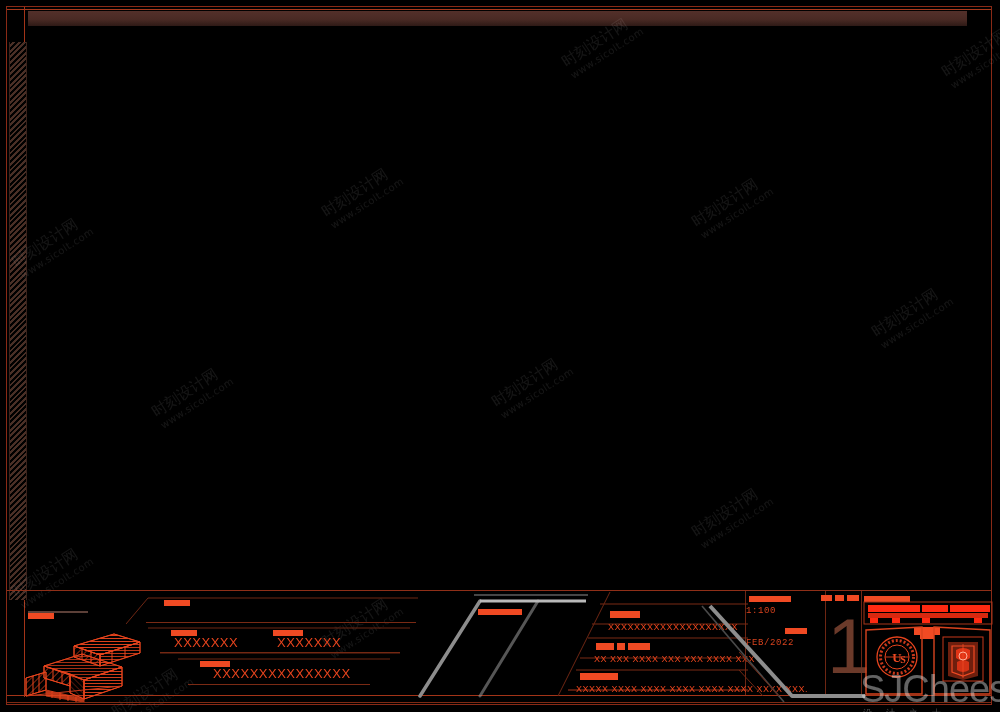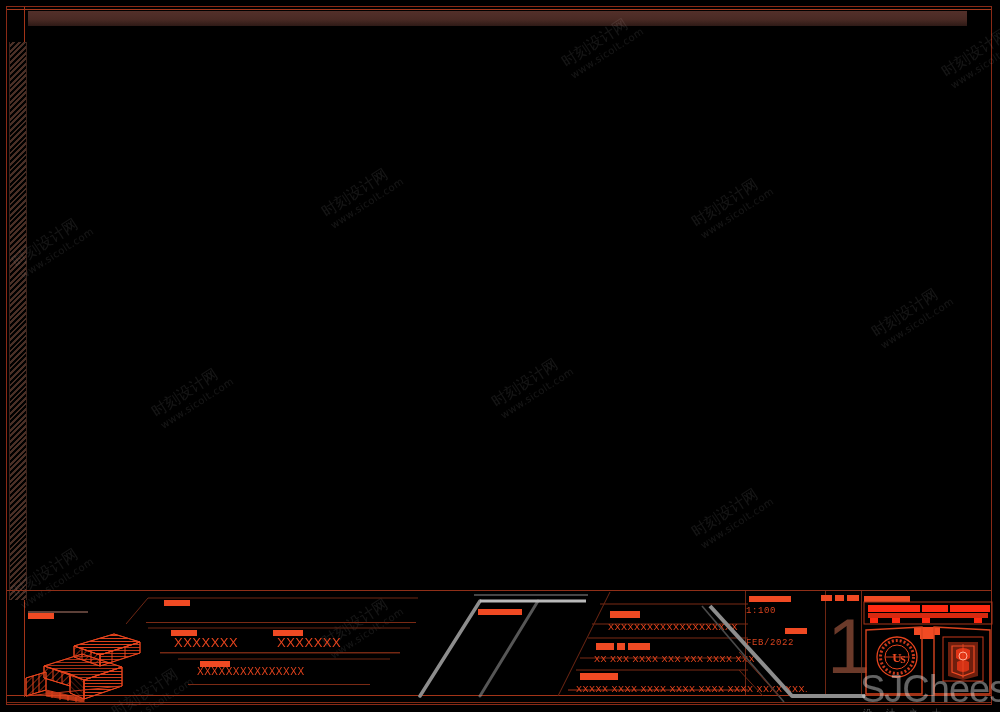--- a/index.html
+++ b/index.html
@@ -171,21 +171,21 @@
   <div class="rbar" style="left:171px;top:630px;width:26px;height:6px;"></div>
   <div class="xtext" id="t-sub-l" style="left:174px;top:635px;font-size:13px;">XXXXXXX</div>
   <div class="rbar" style="left:273px;top:630px;width:30px;height:6px;"></div>
   <div class="xtext" id="t-sub-r" style="left:277px;top:635px;font-size:13px;">XXXXXXX</div>
   <div class="rule" style="left:160px;top:652px;width:240px;"></div>
   <svg style="position:absolute;left:148px;top:627px;" width="270" height="27">
     <path d="M0 1 L262 1 M12 26 L252 26" stroke="#6e2613" stroke-width="1" fill="none"></path>
   </svg>
 
   <div class="rbar" style="left:200px;top:661px;width:30px;height:6px;"></div>
-  <div class="xtext" id="t-sub2" style="left:197px;top:666px;font-size:10px;">XXXXXXXXXXXXXXX</div>
+  <div class="xtext" id="t-sub2" style="left:213px;top:666px;font-size:13px;">XXXXXXXXXXXXXXX</div>
   <div class="rule" style="left:188px;top:684px;width:182px;"></div>
   <svg style="position:absolute;left:178px;top:658px;" width="220" height="28">
     <path d="M0 1 L212 1" stroke="#6e2613" stroke-width="1" fill="none"></path>
   </svg>
 
   <svg style="position:absolute;left:418px;top:592px;" width="170" height="112">
     <path d="M62 9 L2 104" stroke="#8d8d8d" stroke-width="3.5" fill="none" stroke-linecap="round"></path>
     <path d="M120 9 L62 104" stroke="#9c9c9c" stroke-width="3" fill="none" stroke-linecap="round" opacity=".55"></path>
     <path d="M62 9 L168 9" stroke="#b9b9b9" stroke-width="3" fill="none"></path>
     <path d="M56 3 L170 3" stroke="#5e5e5e" stroke-width="1.4" fill="none"></path>

